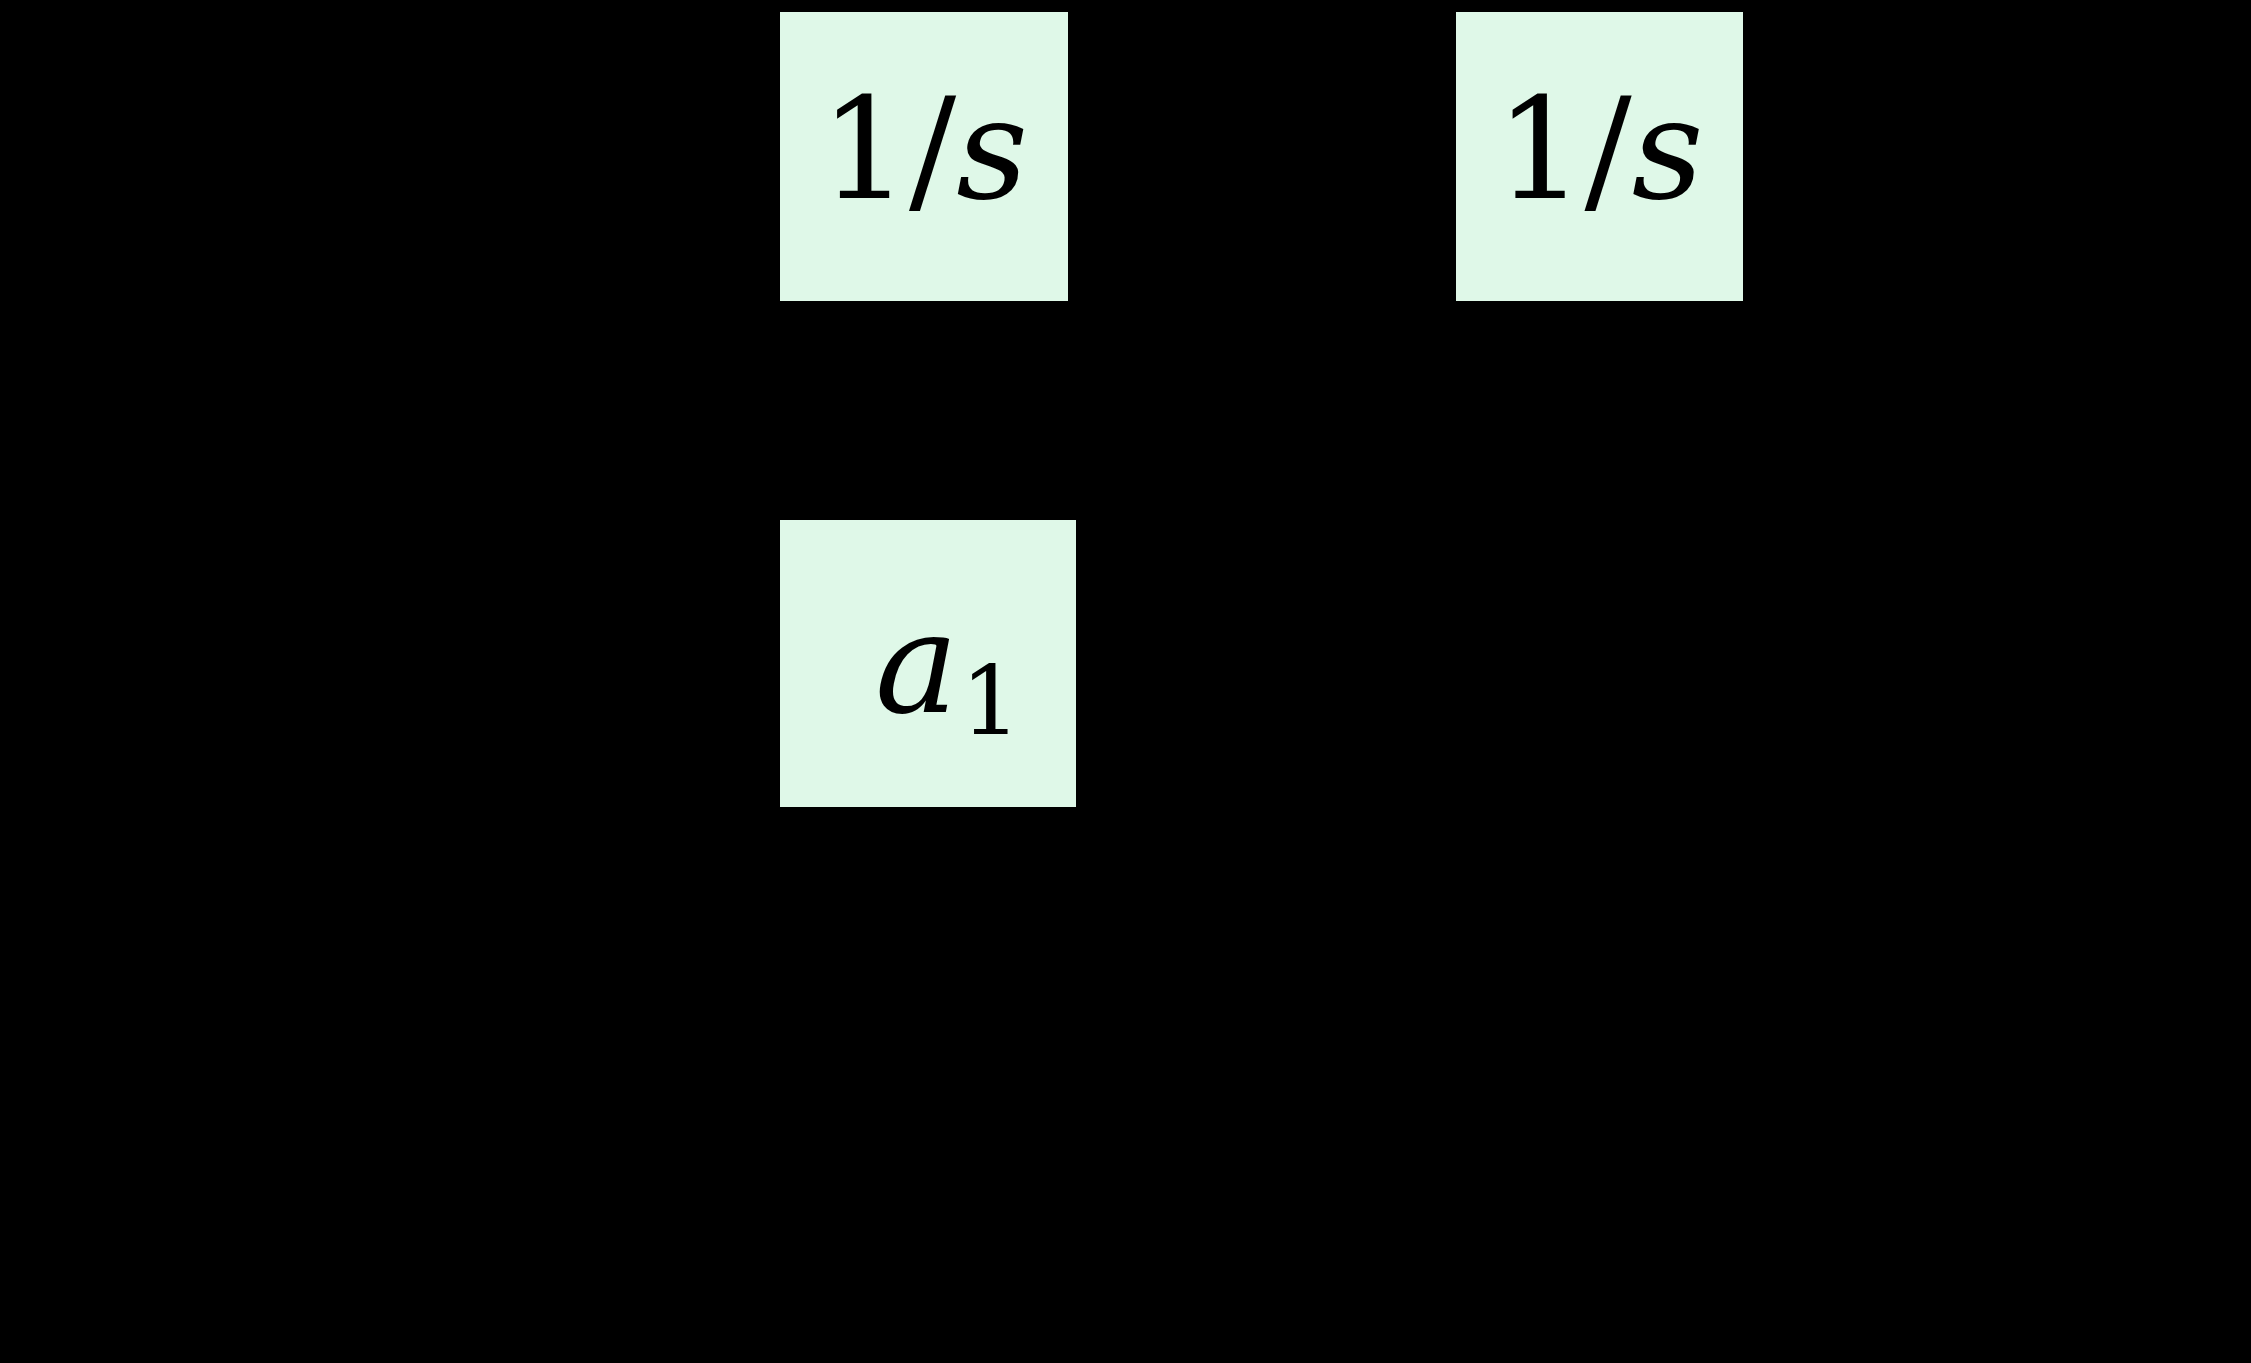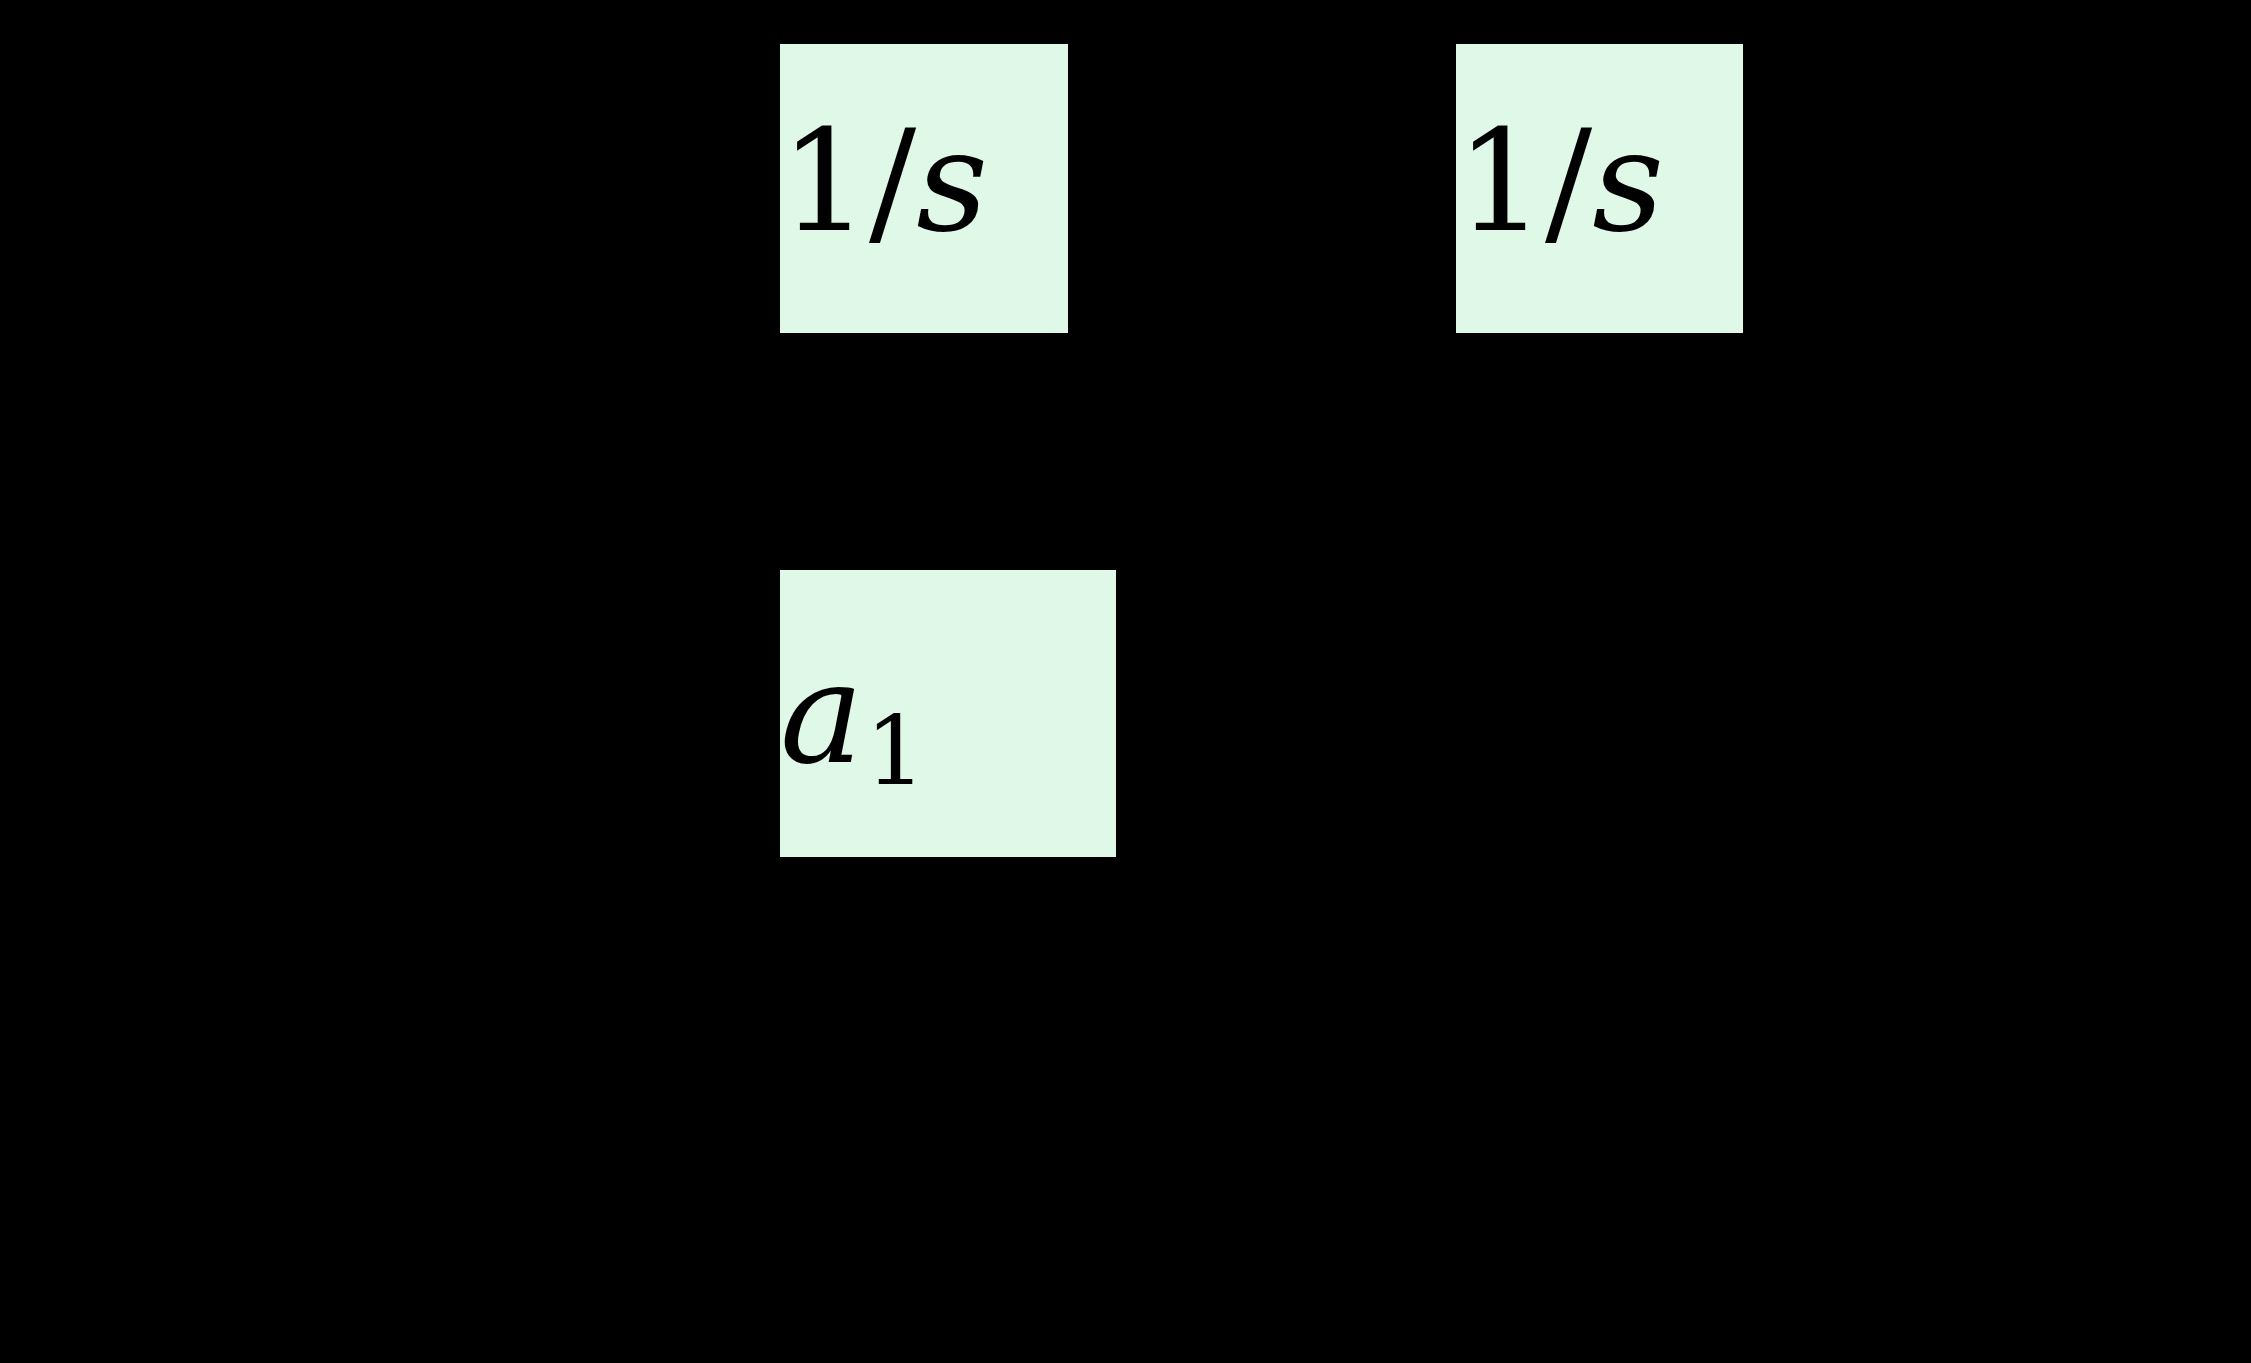--- a/index.html
+++ b/index.html
@@ -14,21 +14,21 @@
     background: var(--bg, #000);
     overflow: hidden;
     font-family: "DejaVu Serif", serif;
   }
   .block {
     position: absolute;
     background: var(--block-fill, #dff8e8);
     color: var(--block-text, #000);
     display: flex;
     align-items: center;
-    margin-top: 32px;
+    justify-content: center;
   }
   .block .label {
     font-size: 140px;
     line-height: 1;
     white-space: nowrap;
   }
   .t-roman {
     font-style: normal;
   }
   .t-italic {
@@ -37,21 +37,21 @@
   .t-sub {
     font-style: normal;
     font-size: 0.68em;
     vertical-align: -0.24em;
     line-height: 0;
     margin-left: 0.02em;
   }
   
   .b-int1 { left: 780px;  top: 12px;   width: 288px; height: 289px; }
   .b-int2 { left: 1456px; top: 12px;   width: 287px; height: 289px; }
-  .b-a1   { left: 780px;  top: 538px;  width: 336px; height: 287px; }
+  .b-a1   { left: 780px;  top: 520px;  width: 256px; height: 287px; padding-left: 40px; }
   .b-a0   { left: 788px;  top: 1062px; width: 288px; height: 288px; }
   .b-int1 .label, .b-int2 .label { margin-top: -14px; }
 </style>
 </head>
 <body>
 
 <div class="canvas">
 
   <div class="block b-int1">
     <span class="label"><span class="t-roman">1/</span><span class="t-italic">s</span></span>

